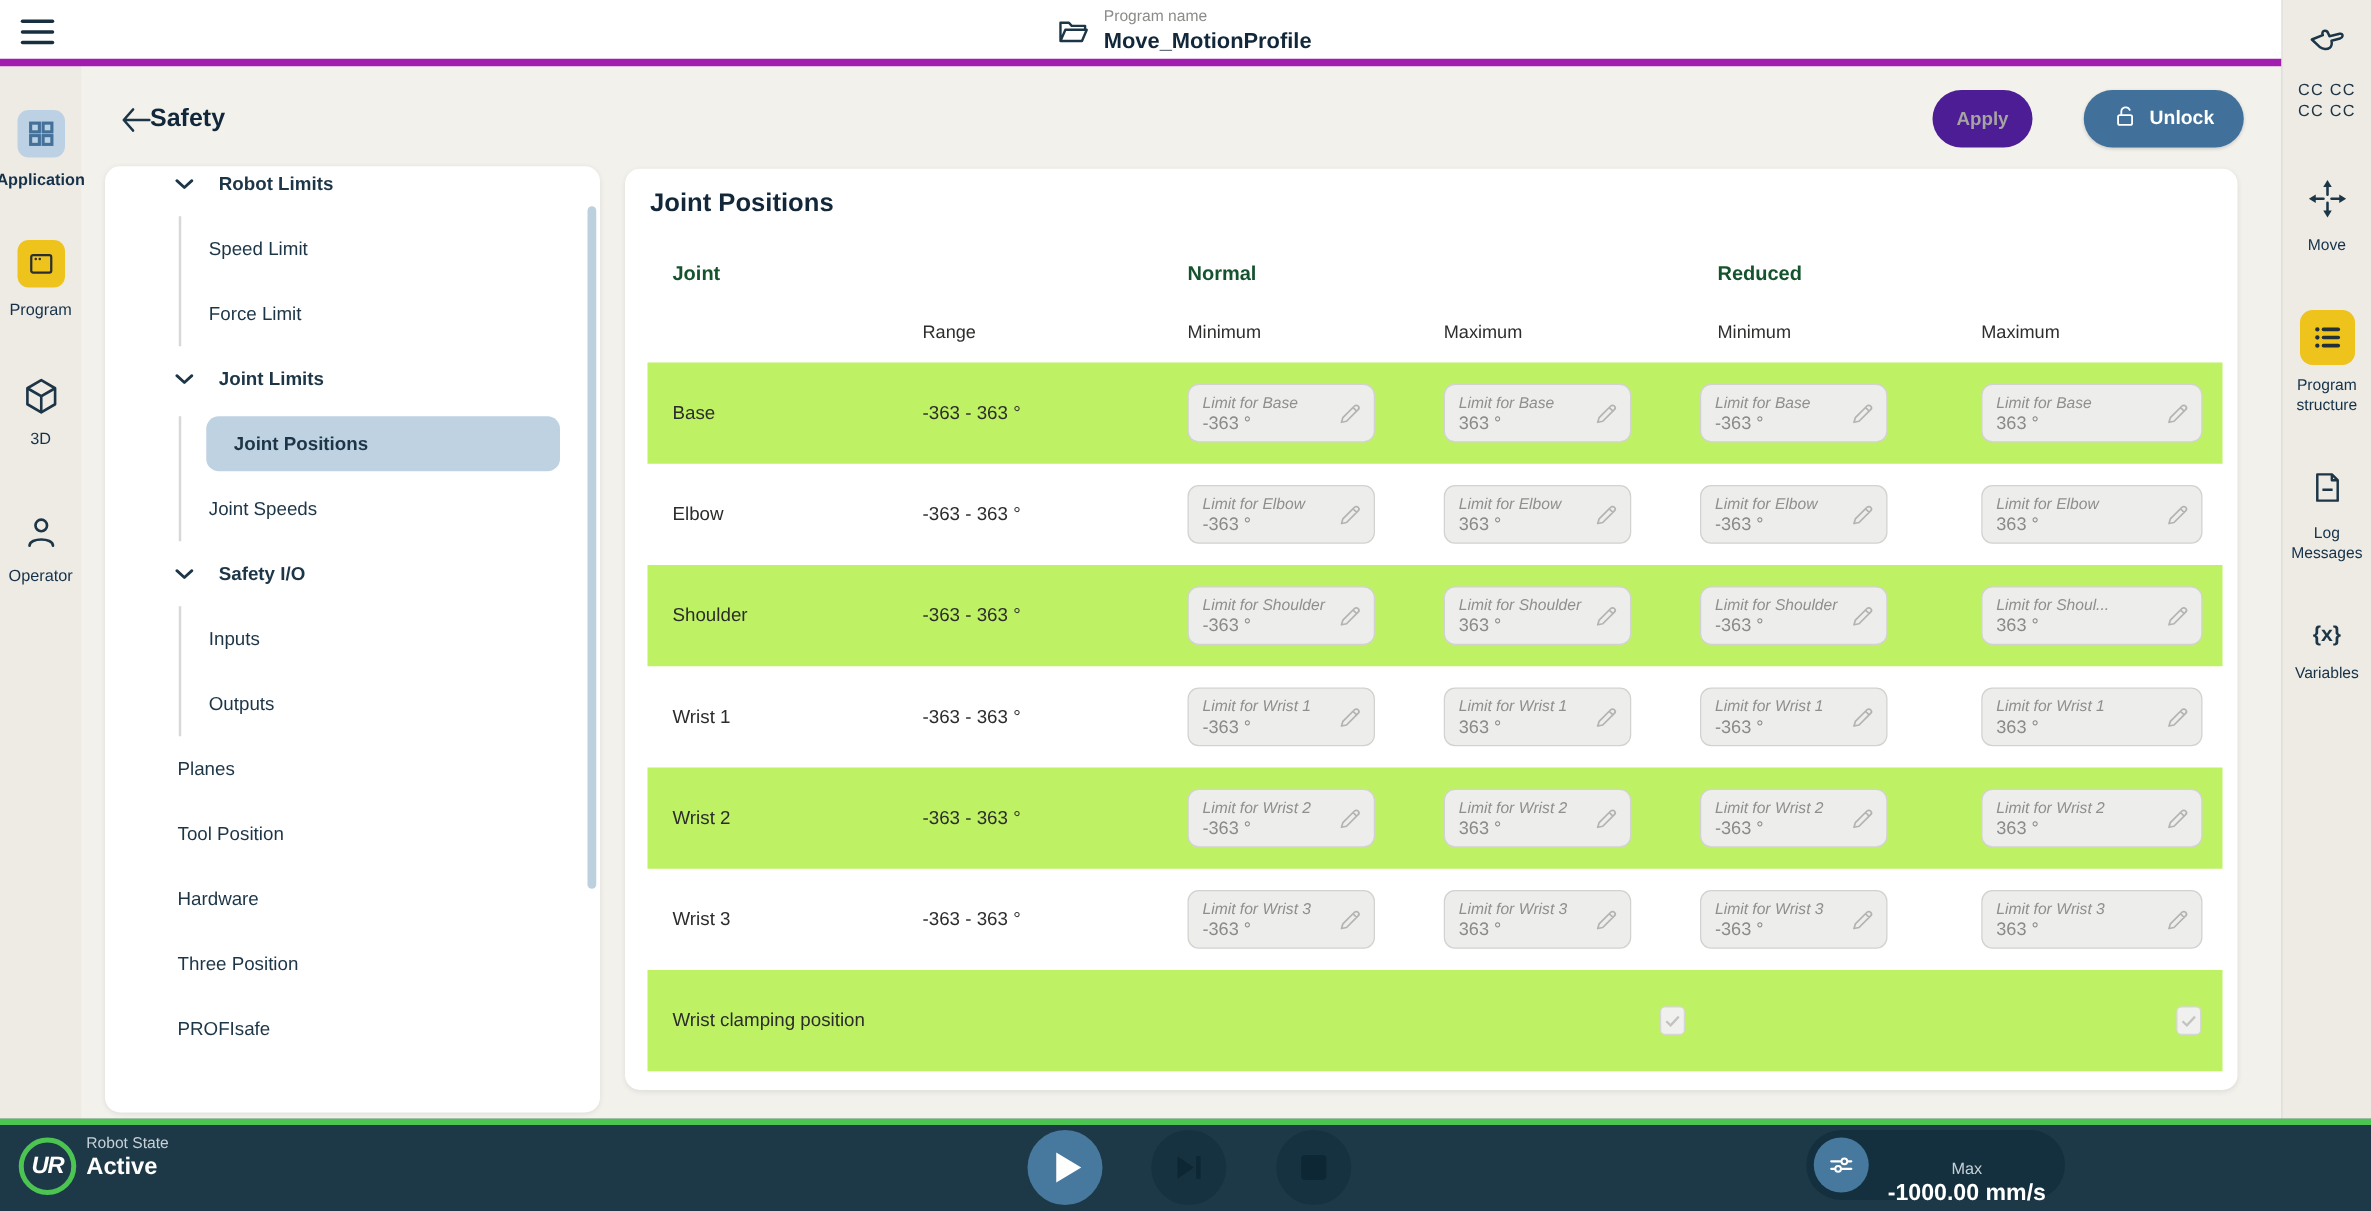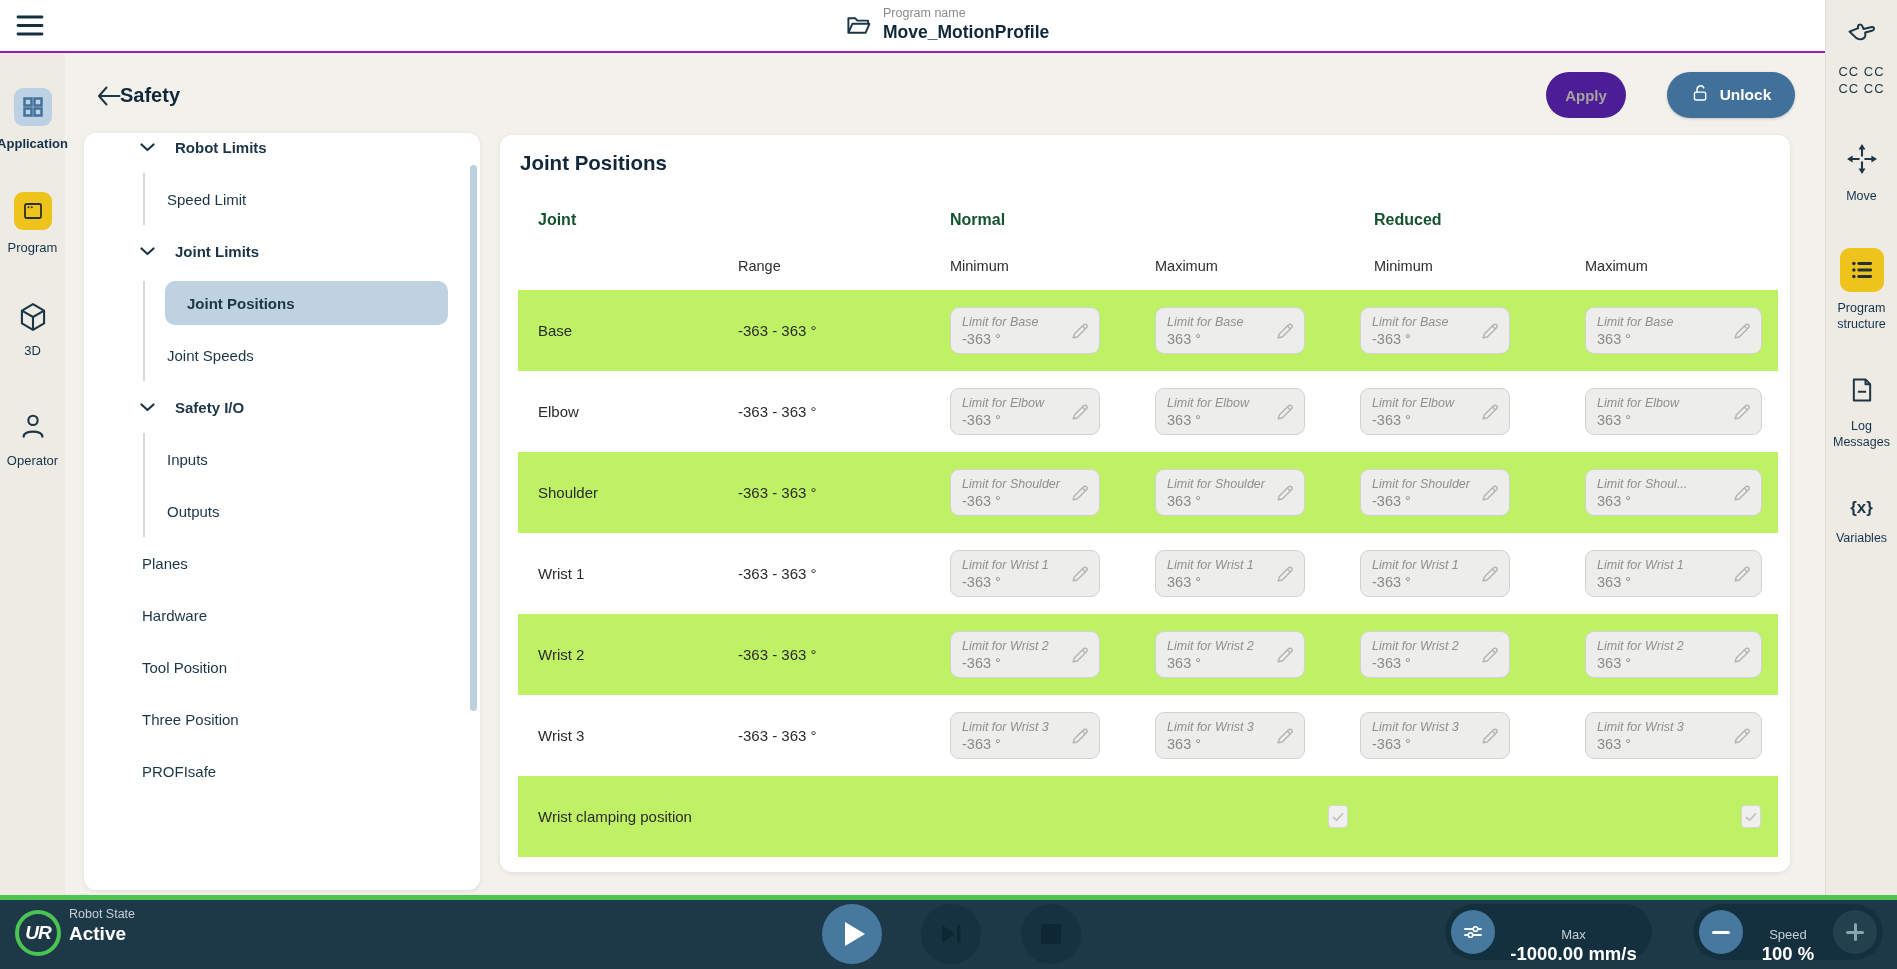--- a/index.html
+++ b/index.html
@@ -1,20 +1,20 @@
 <!DOCTYPE html>
 <html><head>
 <meta charset="utf-8">
 <style>
   * { margin:0; padding:0; box-sizing:border-box; }
   html,body { width:1897px; height:969px; }
   body { position:relative; background:#f2f1ec; font-family:"Liberation Sans",sans-serif; color:#1c3547; overflow:hidden; }
 
   
-  #topbar { position:absolute; left:0; top:0; width:1825px; height:53px; background:#ffffff; border-bottom:2px solid #a21caf; z-index:5; }
+  #topbar { position:absolute; left:0; top:0; width:1825px; height:53px; background:#ffffff; border-bottom:6px solid #a21caf; z-index:5; }
   #hamburger { position:absolute; left:16px; top:14px; width:28px; height:24px; cursor:pointer; }
   #prog { position:absolute; left:845px; top:6px; display:flex; gap:11px; align-items:flex-start; }
   #prog .plabel { font-size:12.5px; color:#8c8c8a; line-height:15px; }
   #prog .pname { font-size:17.5px; font-weight:bold; color:#12283a; line-height:22px; }
 
   
   #left-rail { position:absolute; left:0; top:53px; width:65px; bottom:74px; background:#edebe4; z-index:4; }
   .rail-item { position:absolute; left:0; width:100%; }
   .tile { width:38px; height:38px; border-radius:9px; margin:0 auto; display:flex; align-items:center; justify-content:center; }
   .tile.blue { background:#bcd1e3; }
@@ -260,20 +260,23 @@
           <svg width="15" height="9" viewBox="0 0 15 9">
             <polyline points="1.5,1.5 7.5,7 13.5,1.5" fill="none" stroke="#1c3547" stroke-width="2.2" stroke-linecap="round" stroke-linejoin="round"></polyline>
           </svg>
         </span>
       <span>Robot Limits</span>
     </div>
     <div class="tgroup">
       <div class="titem child">
           <span>Speed Limit</span>
         </div>
+      <div class="titem child">
+          <span>Force Limit</span>
+        </div>
     </div>
     <div class="titem parent">
       <span class="chev">
           <svg width="15" height="9" viewBox="0 0 15 9">
             <polyline points="1.5,1.5 7.5,7 13.5,1.5" fill="none" stroke="#1c3547" stroke-width="2.2" stroke-linecap="round" stroke-linejoin="round"></polyline>
           </svg>
         </span>
       <span>Joint Limits</span>
     </div>
     <div class="tgroup">
@@ -297,24 +300,24 @@
           <span>Inputs</span>
         </div>
       <div class="titem child">
           <span>Outputs</span>
         </div>
     </div>
     <div class="titem plain">
         <span>Planes</span>
       </div>
     <div class="titem plain">
-        <span>Hardware</span>
+        <span>Tool Position</span>
       </div>
     <div class="titem plain">
-        <span>Tool Position</span>
+        <span>Hardware</span>
       </div>
     <div class="titem plain">
         <span>Three Position</span>
       </div>
     <div class="titem plain">
         <span>PROFIsafe</span>
       </div>
   </div>
   <div id="tree-scroll"></div>
 </div>
@@ -682,25 +685,13 @@
           <circle cx="14.5" cy="9" r="2.3" fill="#47799e" stroke="#ffffff" stroke-width="1.6"></circle>
           <circle cx="9.5" cy="15" r="2.3" fill="#47799e" stroke="#ffffff" stroke-width="1.6"></circle>
         </svg>
     </div>
     <div class="ptxt">
       <div class="l1">Max</div>
       <div class="l2">-1000.00 mm/s</div>
     </div>
   </div>
 
-  <div class="pill" id="pill-speed">
-    <div class="pcirc">
-        <div class="hbar"></div>
-      </div>
-    <div class="ptxt">
-      <div class="l1">Speed</div>
-      <div class="l2">100 %</div>
-    </div>
-    <div class="pcirc dark">
-        <div class="plus"></div>
-      </div>
-  </div>
 </div>
 
 </body></html>

